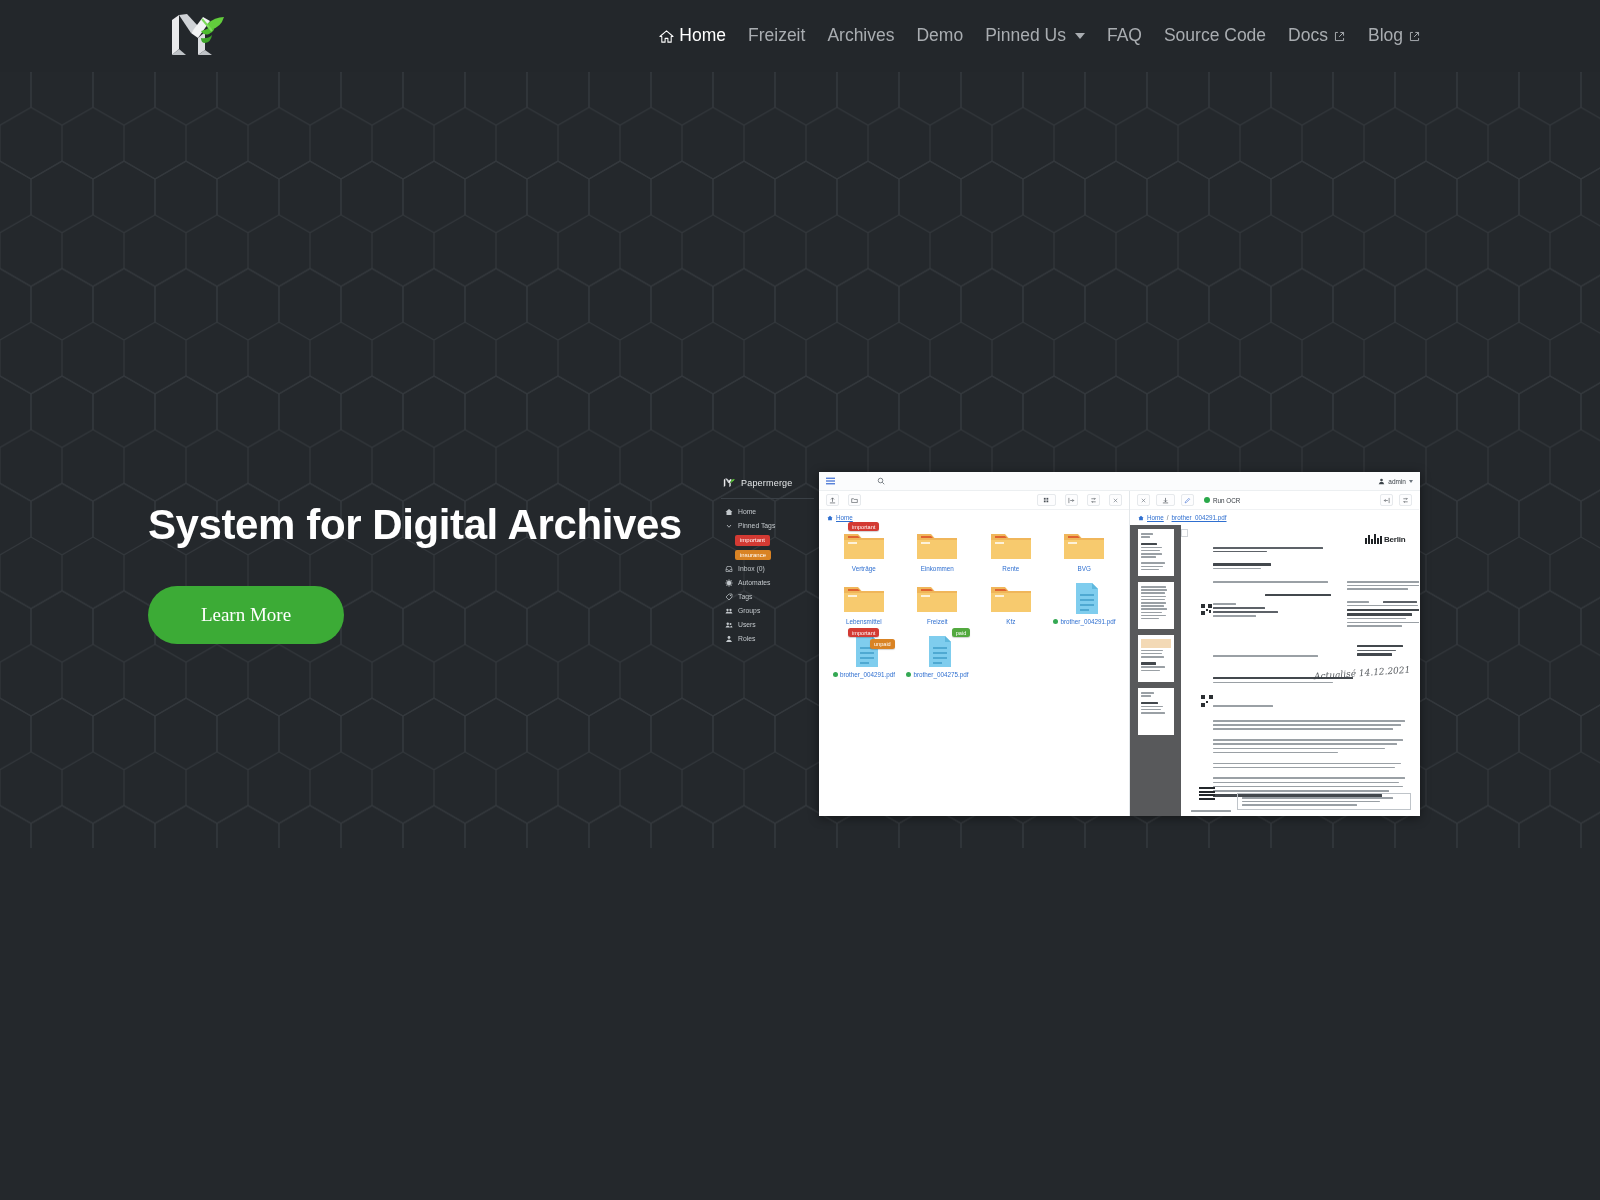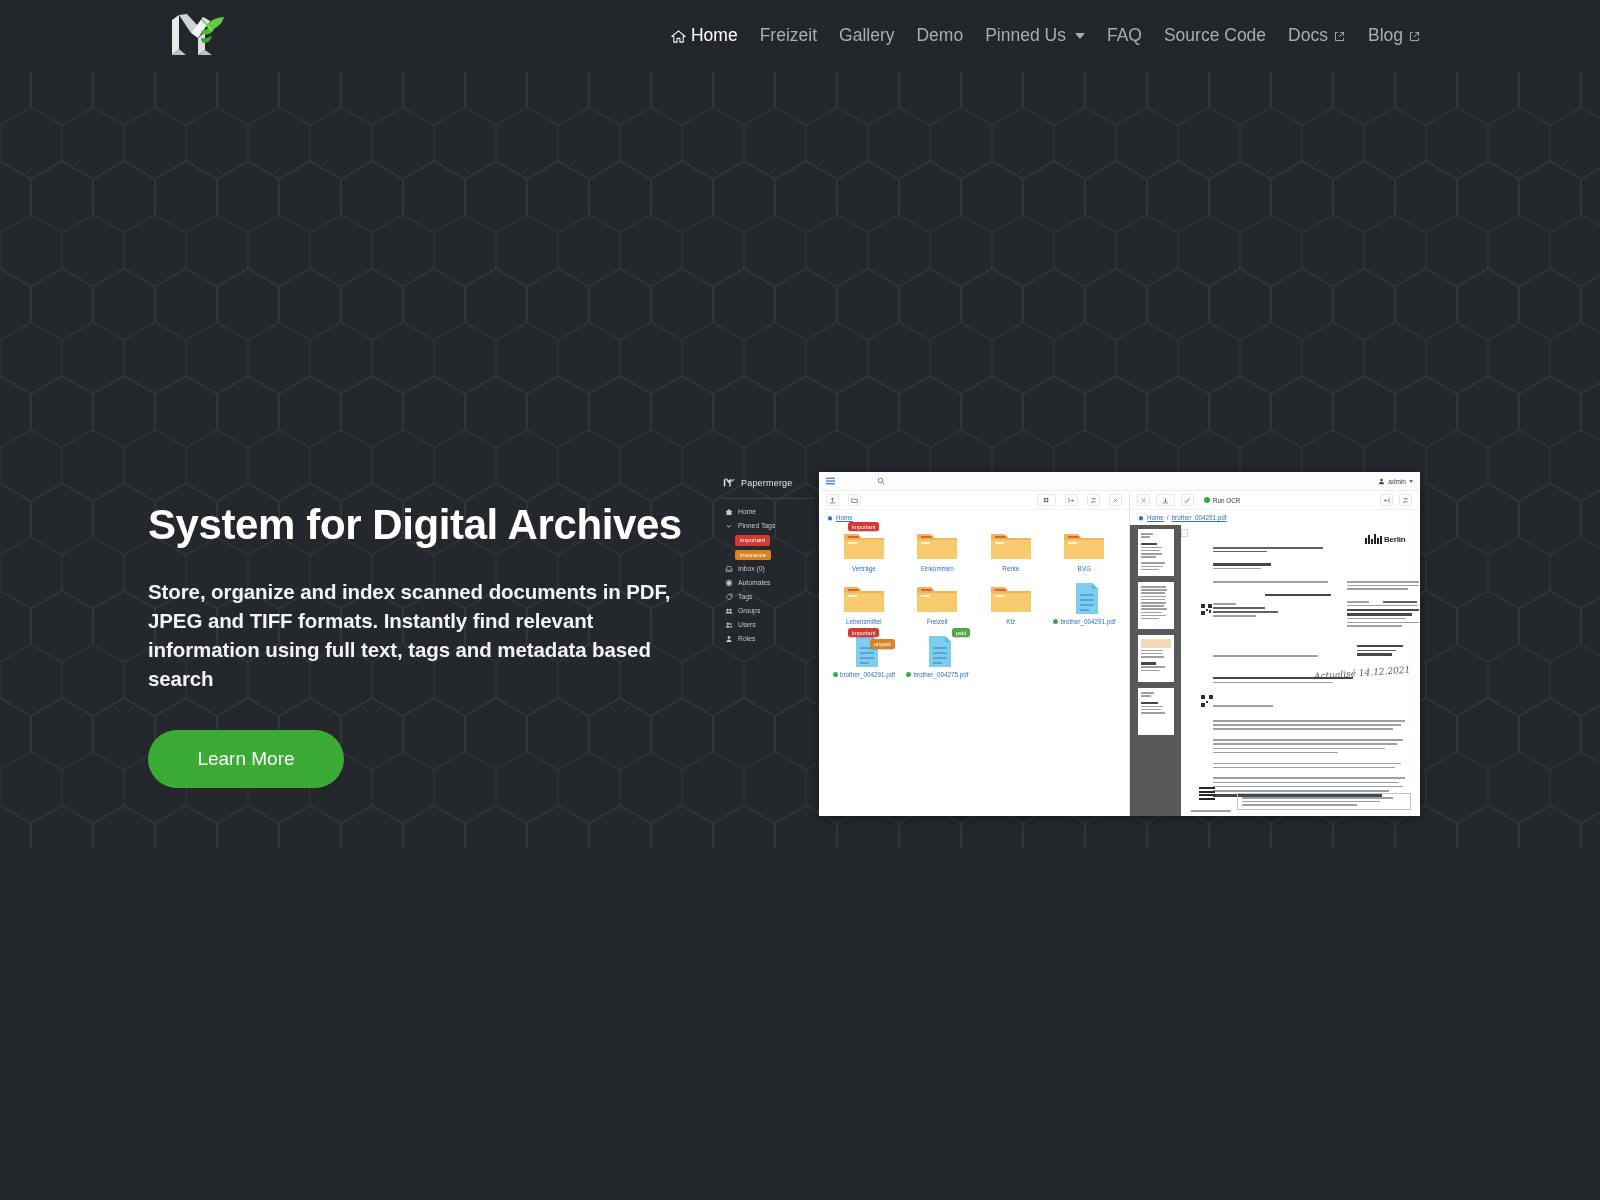--- a/index.html
+++ b/index.html
@@ -52,21 +52,21 @@
   }
   #hero-sub {
     color: #f2f3f4; font-size: 20.5px; line-height: 1.40; font-weight: 700;
     margin-top: 29px; letter-spacing: -0.1px;
   }
   #learn-more {
     display: inline-flex; align-items: center; justify-content: center;
     margin-top: 37px;
     width: 196px; height: 58px; border-radius: 40px;
     background: #3cab36; color: #fff; font-size: 19px; font-weight: 400;
-    border: none; cursor: pointer; font-family: Liberation Sans, sans-serif;
+    border: none; cursor: pointer; font-family: Liberation Serif, serif;
   }
   
   #preview {
     position: absolute; left: 715px; top: 469px; width: 710px; height: 347px; z-index: 3;
   }
   
   #pm-side {
     position: absolute; left: 0; top: 0; width: 105px; height: 347px;
     color: #cfd3d6; font-size: 7px;
   }
@@ -234,21 +234,21 @@
           <path d="M8 2 L15 8 L13 8 L13 14 L9.5 14 L9.5 10 L6.5 10 L6.5 14 L3 14 L3 8 L1 8 Z" fill="none" stroke="#ffffff" stroke-width="1.1" stroke-linejoin="round"></path>
         </svg>
         <span>Home</span>
       </a>
 
       <a class="nav-item" href="#">
         <span>Freizeit</span>
       </a>
 
       <a class="nav-item" href="#">
-        <span>Gallery</span>
+        <span>Archives</span>
       </a>
 
       <a class="nav-item" href="#">
         <span>Demo</span>
       </a>
 
       <a class="nav-item" href="#">
         <span>Pinned Us</span>
         <span class="caret"></span>
       </a>
@@ -280,21 +280,20 @@
       </a>
 
     </nav>
   </div>
 
   <div id="hero-text">
     <h1 id="hero-title">
       <br>
       <span>System for Digital Archives</span>
     </h1>
-    <p id="hero-sub">Store, organize and index scanned documents in PDF, JPEG and TIFF formats. Instantly find relevant information using full text, tags and metadata based search</p>
     <button id="learn-more">Learn More</button>
   </div>
 
   <div id="preview">
 
     <div id="pm-side">
       <div id="pm-logo">
         <svg class="mark" viewBox="0 0 62 50">
           <path d="M4 44 V9 L11 4 L11 38 Z" fill="#e9eaec"></path>
           <path d="M11 4 L23 22 L30 15 L19 3 Z" fill="#cfd2d6"></path>

